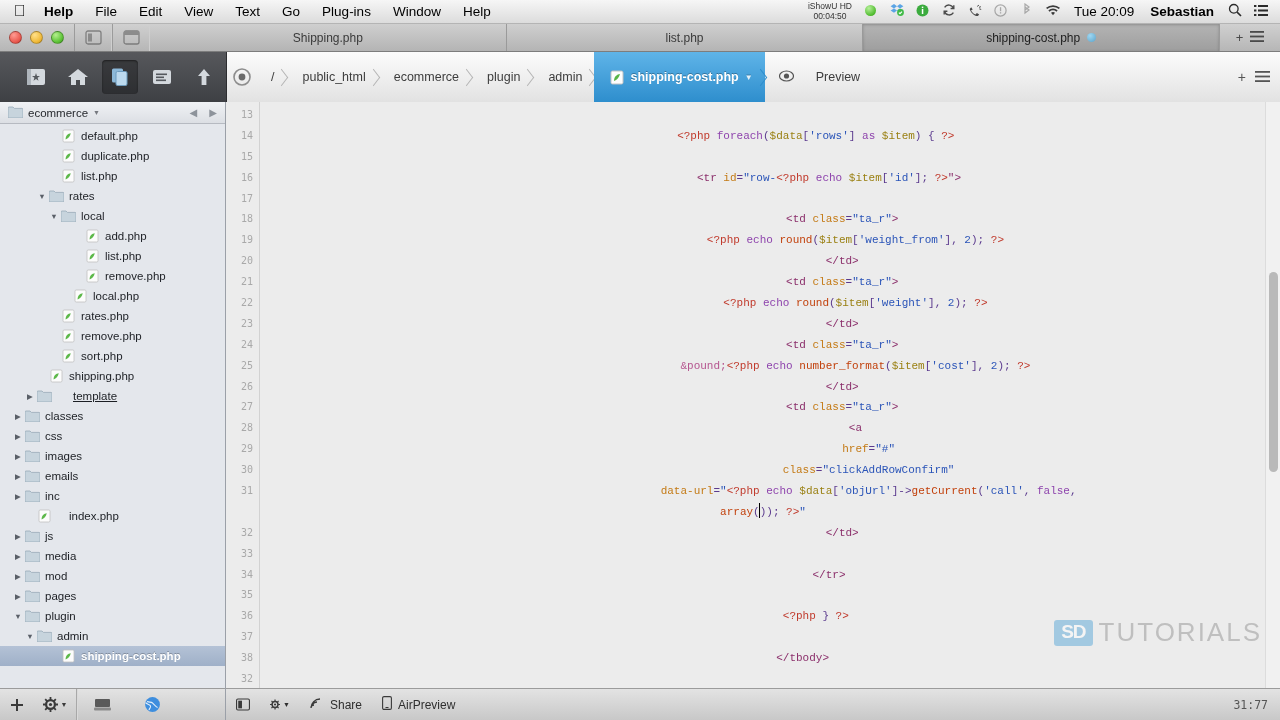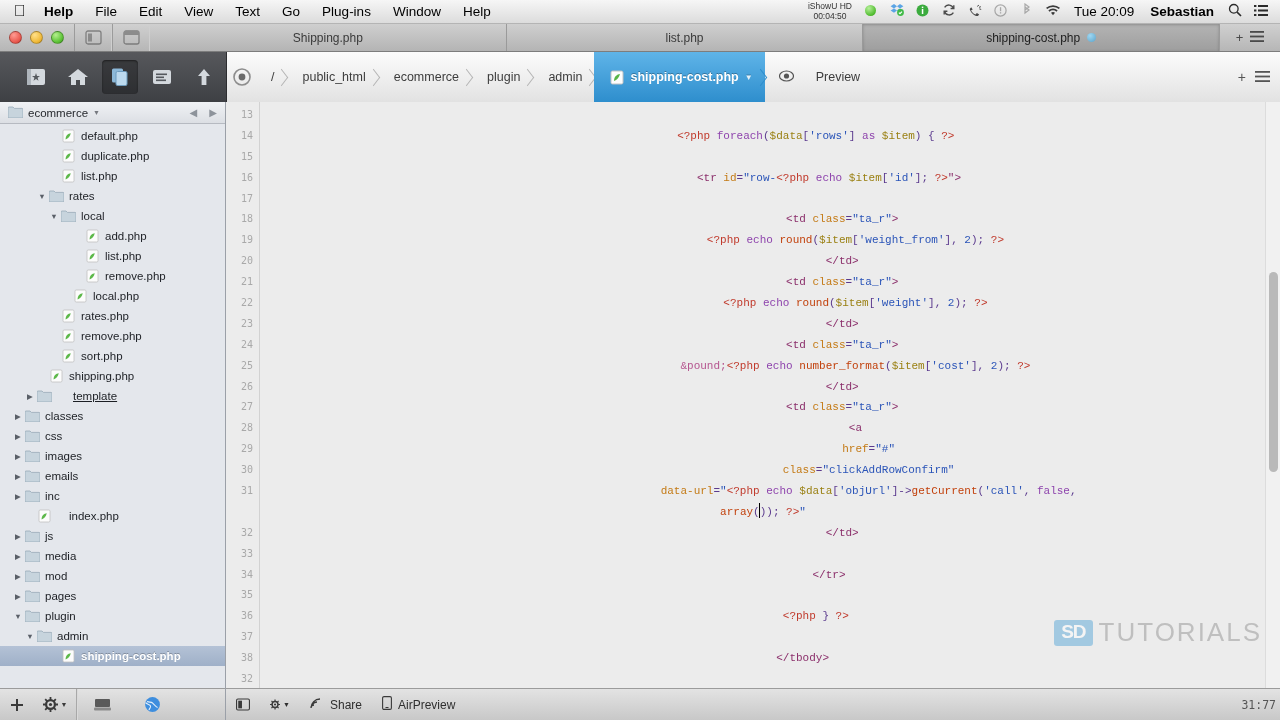--- a/index.html
+++ b/index.html
@@ -229,21 +229,21 @@
   
   #statusbar {
     position: absolute; left: 226px; right: 0; bottom: 0; height: 32px;
     background: linear-gradient(to bottom, #e3e3e3, #c8c8c8);
     border-top: 1px solid #9b9b9b;
     display: flex; align-items: center;
   }
   .sb-item { display: flex; align-items: center; gap: 6px; padding: 0 10px;
              font-size: 12px; color: #2f2f2f; height: 32px;}
   #posbadge {
-    margin-left: auto; padding-right: 4px; font-size: 11.5px; color: #555;
+    margin-left: auto; padding-right: 12px; font-size: 11.5px; color: #555;
     font-family: "DejaVu Sans Mono", monospace;
   }
 
   
   #watermark {
     position: absolute; right: 18px; bottom: 40px;
     display: flex; align-items: center; gap: 6px;
     opacity: .45; pointer-events: none;
   }
   #wm-box {

